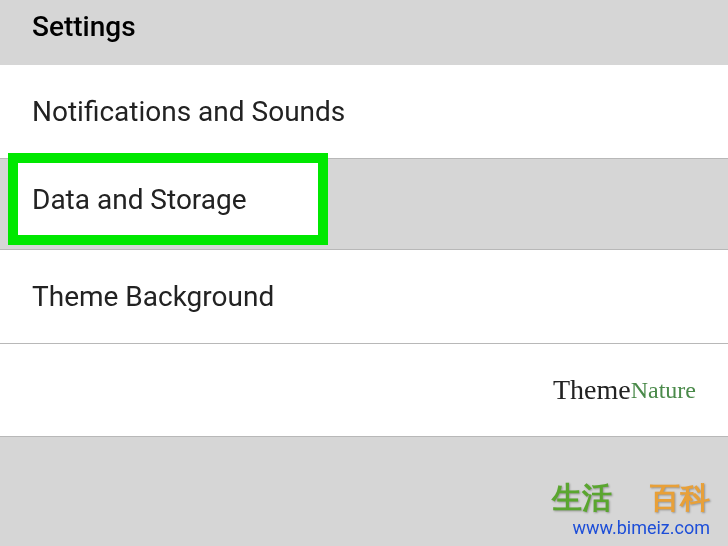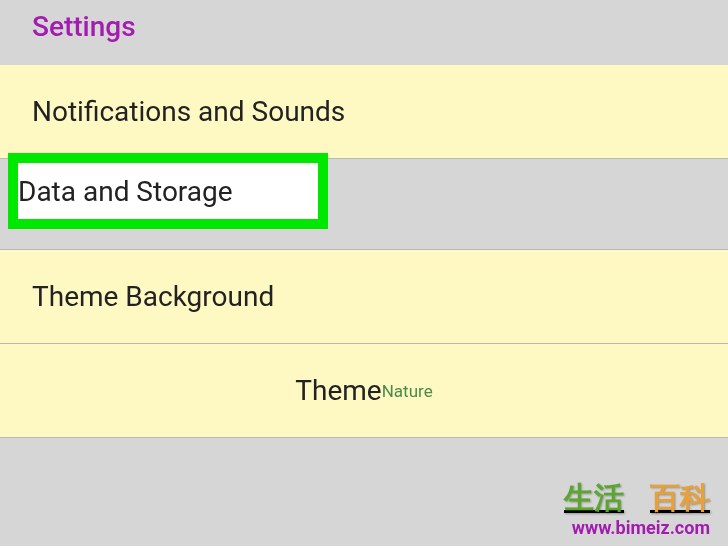--- a/index.html
+++ b/index.html
@@ -10,100 +10,100 @@
     body {
       width: 728px;
       height: 546px;
       background: #d6d6d6;
       font-family: -apple-system, BlinkMacSystemFont, "Segoe UI", Roboto, sans-serif;
       overflow: hidden;
       position: relative;
     }
     .settings-header {
       padding: 10px 26px 22px 32px;
-      color: #a21caf;
+      color: #000000;
       font-size: 28px;
       font-weight: 500;
     }
     .settings-list {
       display: flex;
       flex-direction: column;
     }
     .settings-item {
       padding: 30px 32px;
       font-size: 28px;
       color: #222;
       border-bottom: 1px solid #b8b8b8;
-      background: #fef9c3;
+      background: #ffffff;
     }
     .settings-item:first-child {
       border-top: none;
     }
     .settings-item.last {
       display: flex;
-      justify-content: center;
+      justify-content: flex-end;
       align-items: center;
+      font-family: Liberation Serif, serif;
     }
     .settings-item .value {
       color: #4a8a4a;
-      font-size: 17px;
+      font-size: 24px;
     }
     .highlight-wrapper {
       position: relative;
       border-bottom: 1px solid #b8b8b8;
     }
     .highlight-box {
       position: absolute;
       left: 8px;
       top: -6px;
       width: 320px;
-      height: 76px;
+      height: 92px;
       background: #ffffff;
       border: 10px solid #00e800;
       display: flex;
       align-items: center;
-      padding-left: 0;
+      padding-left: 14px;
       z-index: 10;
     }
     .highlight-label {
       font-size: 28px;
       color: #222;
     }
     .highlight-spacer {
       height: 90px;
     }
     .watermark {
       position: absolute;
       right: 18px;
       bottom: 8px;
       text-align: right;
       z-index: 20;
     }
     .watermark-cn {
       display: flex;
       align-items: center;
-      gap: 0;
+      gap: 12px;
       justify-content: flex-end;
       font-size: 30px;
       font-weight: bold;
-      text-decoration: underline;
     }
     .wm-green {
       color: #5aa62f;
       text-shadow: 1px 1px 2px rgba(0,0,0,0.3);
     }
     .wm-orange {
       color: #e8a038;
       text-shadow: 1px 1px 2px rgba(0,0,0,0.3);
       margin-left: 26px;
     }
     .watermark-url {
-      color: #a21caf;
+      color: #1d4ed8;
       font-size: 18px;
-      font-weight: bold;
+      font-weight: normal;
       margin-top: -2px;
     }
   </style>
 </head>
 <body>
 
 <div class="settings-header">Settings</div>
 
 <div class="settings-list">
 

